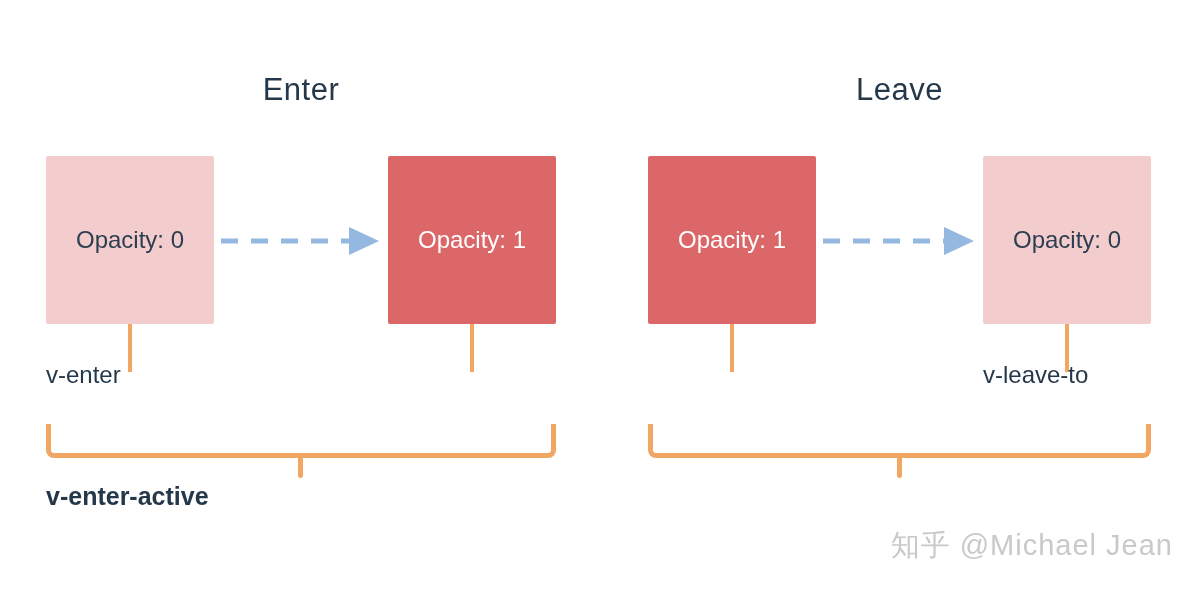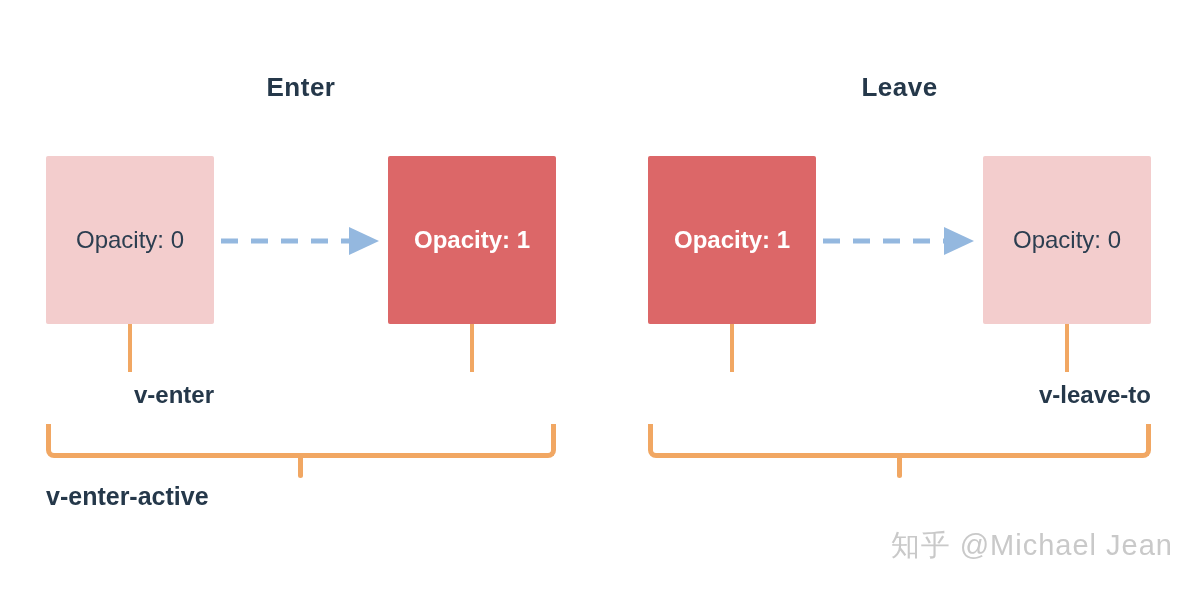--- a/index.html
+++ b/index.html
@@ -19,51 +19,51 @@
     width:1200px;height:600px;
     background:#ffffff;
     overflow:hidden;
   }
   .panel{position:absolute;top:0;height:600px;}
   .panel-enter{left:46px;width:510px;}
   .panel-leave{left:648px;width:503px;}
   .section-title{
     position:absolute;top:72px;left:0;width:100%;
     text-align:center;
-    font-size:26px;font-weight:bold;
+    font-size:31px;font-weight:normal;
     color:var(--text-dark);
     letter-spacing:0.5px;
   }
   .state-box{
     position:absolute;top:156px;
     width:168px;height:168px;
     border-radius:2px;
     display:flex;align-items:center;justify-content:center;
     font-size:24px;
   }
   .box-faded{background:var(--box-faded);color:var(--box-text-dark);font-weight:400;}
-  .box-solid{background:var(--box-solid);color:#ffffff;font-weight:700;}
+  .box-solid{background:var(--box-solid);color:#ffffff;font-weight:400;}
   .pos-a{left:0;}
   .panel-enter .pos-b{left:342px;}
   .panel-leave .pos-b{left:335px;}
   .arrow-svg{position:absolute;top:219px;height:44px;overflow:visible;}
   .panel-enter .arrow-svg{left:173px;width:164px;}
   .panel-leave .arrow-svg{left:173px;width:157px;}
   .connector{
     position:absolute;top:324px;height:48px;width:4px;
     background:var(--bracket-orange);
   }
   .panel-enter .conn-a{left:82px;}
   .panel-enter .conn-b{left:424px;}
   .panel-leave .conn-a{left:82px;}
   .panel-leave .conn-b{left:417px;}
   .box-label{
-    position:absolute;top:381px;width:168px;
-    text-align:right;
-    font-size:24px;font-weight:bold;
+    position:absolute;top:361px;width:168px;
+    text-align:left;
+    font-size:24px;font-weight:normal;
     color:var(--text-dark);
   }
   .label-a{left:0;}
   .panel-enter .label-b{left:342px;}
   .panel-leave .label-b{left:335px;}
   .bracket{
     position:absolute;top:424px;left:0;width:100%;height:34px;
     border-left:5px solid var(--bracket-orange);
     border-right:5px solid var(--bracket-orange);
     border-bottom:5px solid var(--bracket-orange);

